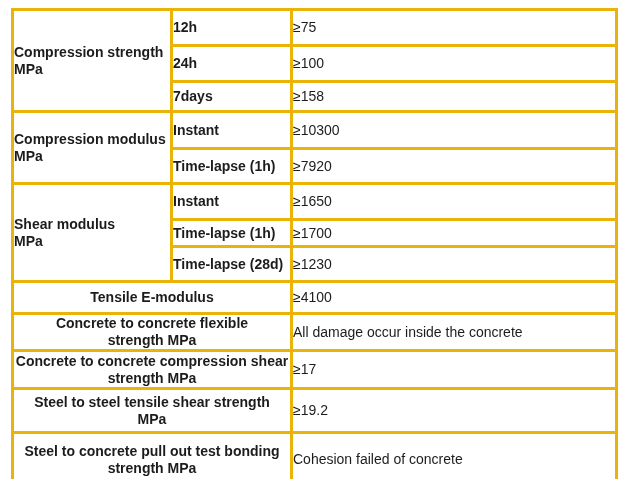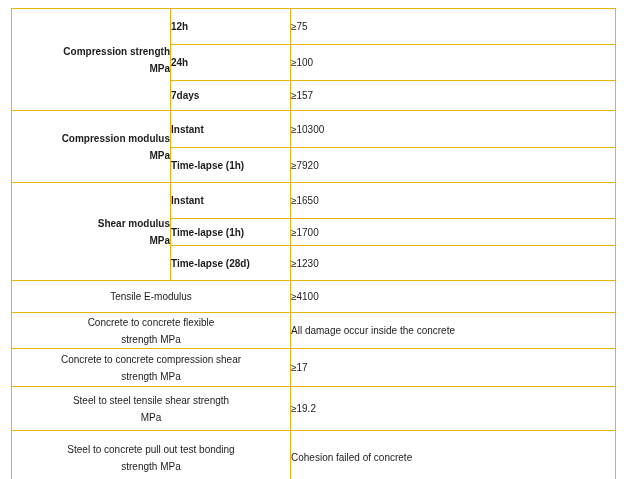--- a/index.html
+++ b/index.html
@@ -21,45 +21,45 @@
     left: 11px;
     top: 8px;
     width: 605px;
   }
   table.props {
     border-collapse: collapse;
     table-layout: fixed;
     width: 604px;
   }
   table.props td {
-    border: 1px solid #eab308;
+    border: 3px solid #eab308;
     vertical-align: middle;
-    font-size: 10px;
+    font-size: 14px;
     line-height: 17px;
     padding: 0;
     overflow: hidden;
   }
   td.group-label {
-    text-align: right;
+    text-align: left;
     font-weight: bold;
   }
   td.cond {
     font-weight: bold;
     text-align: left;
     padding-left: 5px;
   }
   td.val {
     font-weight: normal;
     text-align: left;
     padding-left: 4px;
     margin-left: 8px;
   }
   td.span-label {
     text-align: center;
-    font-weight: normal;
+    font-weight: bold;
   }
   
   .r1  { height: 36px; }
   .r2  { height: 36px; }
   .r3  { height: 30px; }
   .r4  { height: 37px; }
   .r5  { height: 35px; }
   .r6  { height: 36px; }
   .r7  { height: 27px; }
   .r8  { height: 35px; }
@@ -99,21 +99,21 @@
           </td>
           <td class="cond">12h</td>
           <td class="val">≥75</td>
         </tr>
         <tr class="r2">
           <td class="cond">24h</td>
           <td class="val">≥100</td>
         </tr>
         <tr class="r3">
           <td class="cond">7days</td>
-          <td class="val">≥157</td>
+          <td class="val">≥158</td>
         </tr>
 
         <tr class="r4">
           <td class="group-label" rowspan="2">
             <div>Compression modulus</div>
             <div>MPa</div>
           </td>
           <td class="cond">Instant</td>
           <td class="val">≥10300</td>
         </tr>

